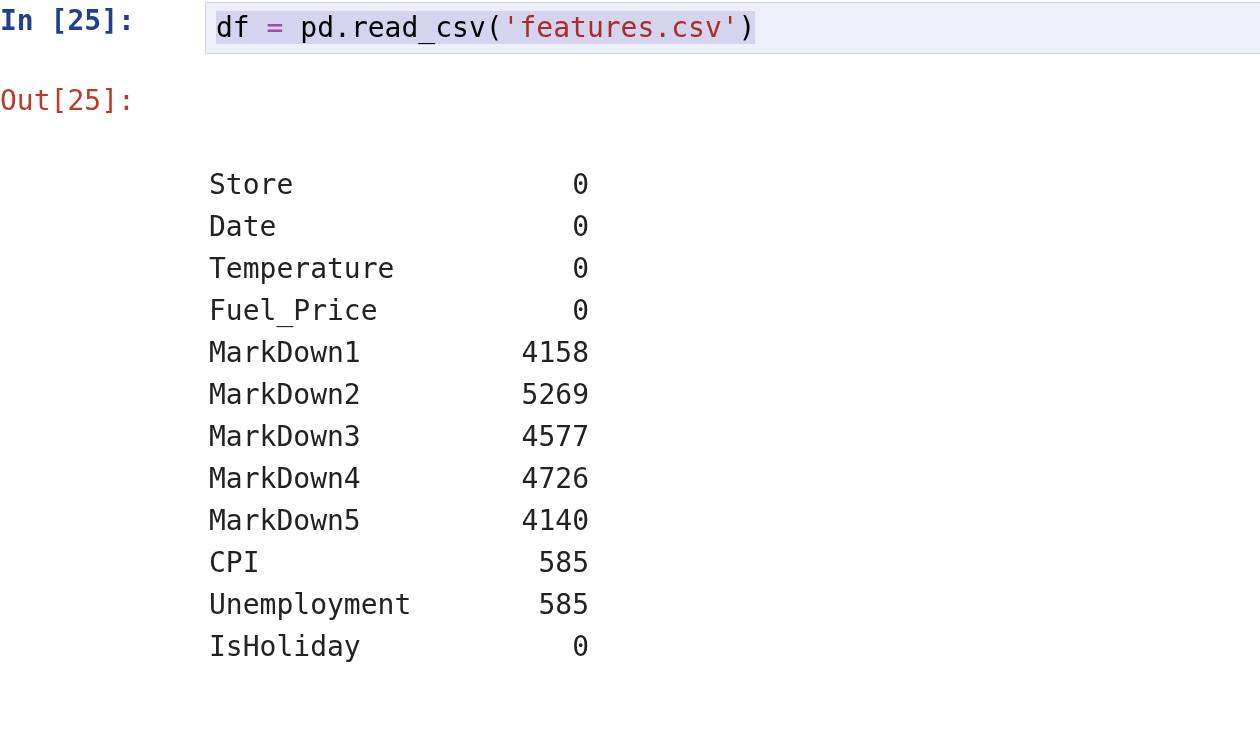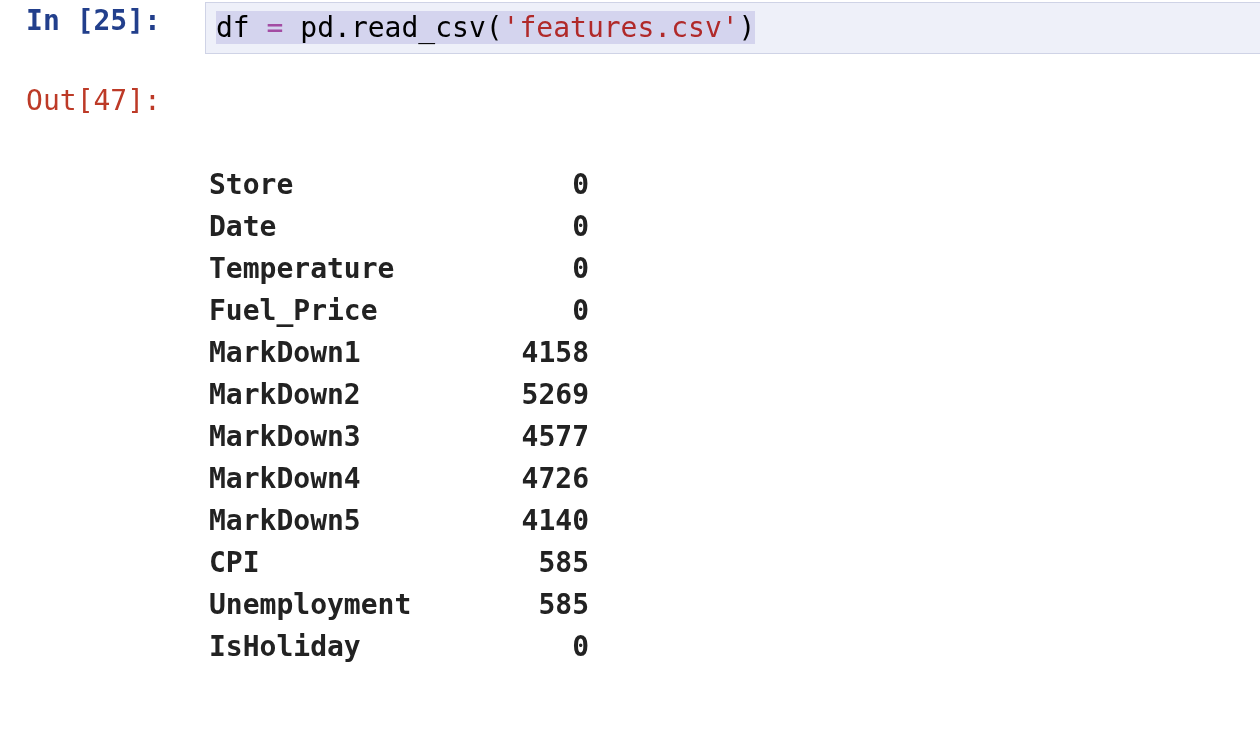--- a/index.html
+++ b/index.html
@@ -9,21 +9,21 @@
       font-size: 28px;
       line-height: 1.5;
     }
     .cell {
       display: flex;
       align-items: flex-start;
     }
     .prompt {
       width: 205px;
       min-width: 205px;
-      text-align: center;
+      text-align: left;
       padding-right: 18px;
       font-family: "DejaVu Sans Mono", "Menlo", "Consolas", monospace;
     }
     .in-prompt {
       color: #223f8c;
       font-weight: 600;
     }
     .out-prompt {
       color: #bd3a27;
       font-weight: 500;
@@ -53,21 +53,20 @@
     .tk-dot { color: #000000; }
     .output-area {
       flex: 1;
       padding: 0 0 0 4px;
       white-space: pre;
       font-family: "DejaVu Sans Mono", "Menlo", "Consolas", monospace;
       color: #222;
     }
     .out-row {
       display: flex;
-      font-weight: bold;
     }
     .out-key {
       min-width: 240px;
     }
     .out-val {
       min-width: 140px;
       text-align: right;
     }
     .cell-gap {
       height: 26px;
@@ -79,18 +78,18 @@
 <div class="cell">
   <div class="prompt in-prompt">In [25]:</div>
   <div class="input-area">
     <div class="code-line"><span class="selected-bg"><span class="tk-var">df</span><span> </span><span class="tk-op">=</span><span> </span><span class="tk-pd">pd</span><span class="tk-dot">.</span><span class="tk-pd">read_csv</span><span class="tk-par">(</span><span class="tk-str">'</span><span class="tk-str">features.csv</span><span class="tk-str">'</span><span class="tk-par">)</span></span></div>
   </div>
 </div>
 
 <div class="cell-gap"></div>
 
 <div class="cell">
-  <div class="prompt out-prompt">Out[47]:</div>
+  <div class="prompt out-prompt">Out[25]:</div>
   <div class="output-area">
     <div id="out-rows"><div class="out-row"><span class="out-key">Store</span><span class="out-val">0</span></div><div class="out-row"><span class="out-key">Date</span><span class="out-val">0</span></div><div class="out-row"><span class="out-key">Temperature</span><span class="out-val">0</span></div><div class="out-row"><span class="out-key">Fuel_Price</span><span class="out-val">0</span></div><div class="out-row"><span class="out-key">MarkDown1</span><span class="out-val">4158</span></div><div class="out-row"><span class="out-key">MarkDown2</span><span class="out-val">5269</span></div><div class="out-row"><span class="out-key">MarkDown3</span><span class="out-val">4577</span></div><div class="out-row"><span class="out-key">MarkDown4</span><span class="out-val">4726</span></div><div class="out-row"><span class="out-key">MarkDown5</span><span class="out-val">4140</span></div><div class="out-row"><span class="out-key">CPI</span><span class="out-val">585</span></div><div class="out-row"><span class="out-key">Unemployment</span><span class="out-val">585</span></div><div class="out-row"><span class="out-key">IsHoliday</span><span class="out-val">0</span></div></div>
     
   </div>
 </div>
 
 </body></html>

